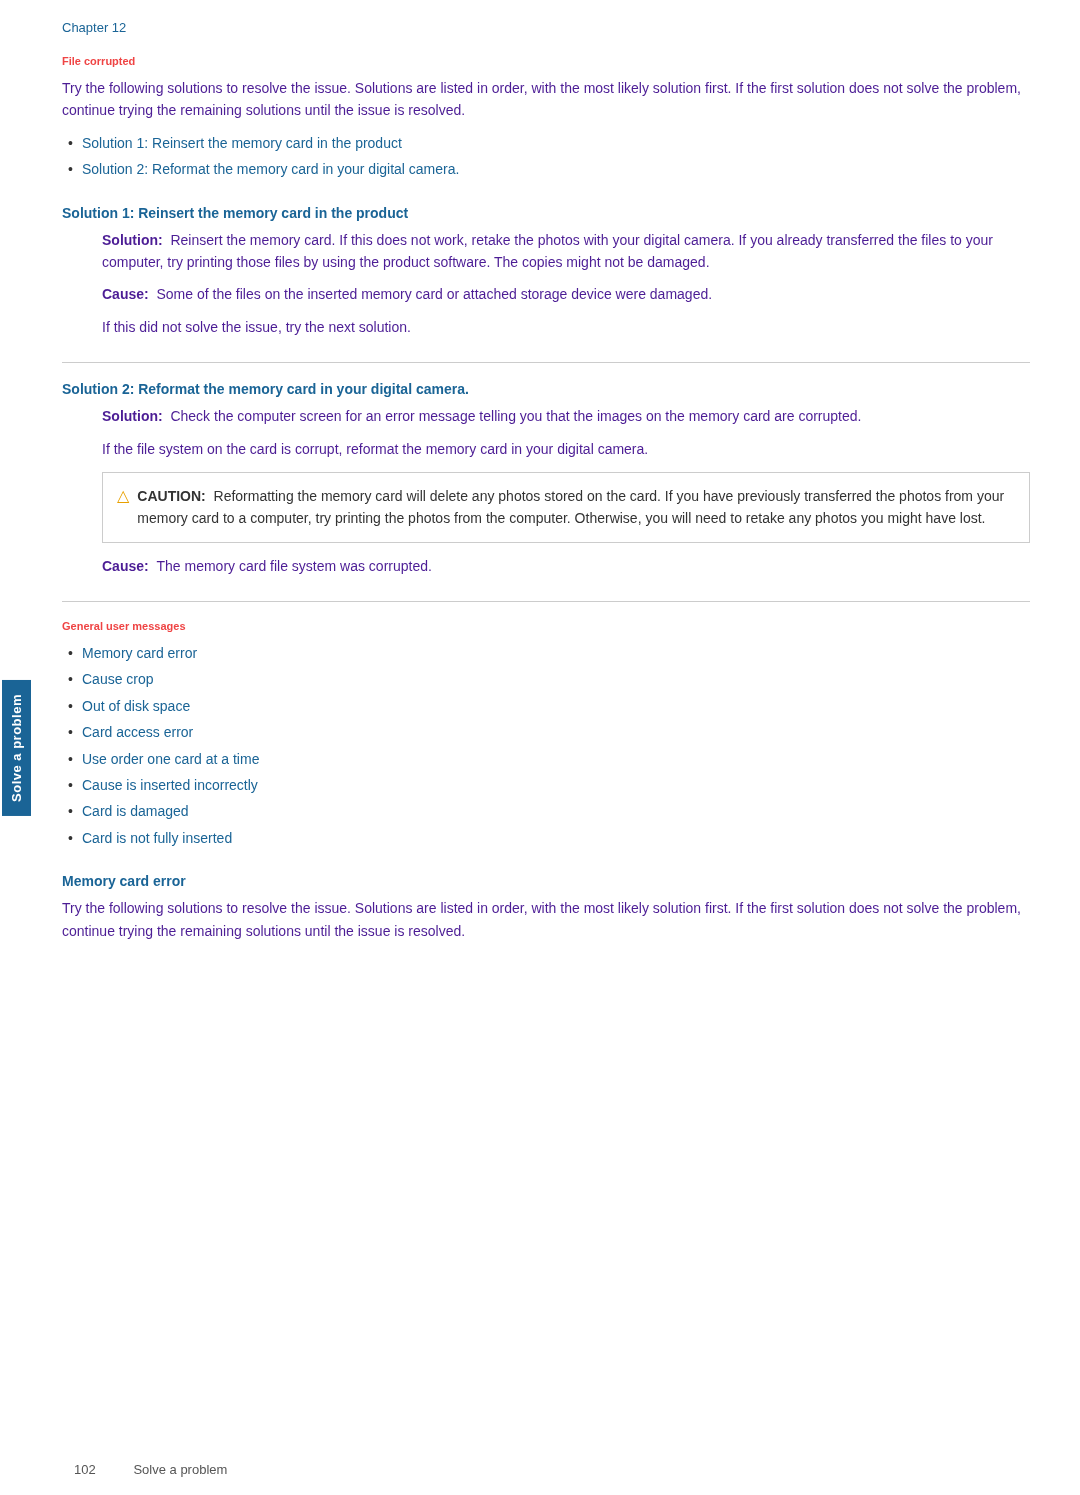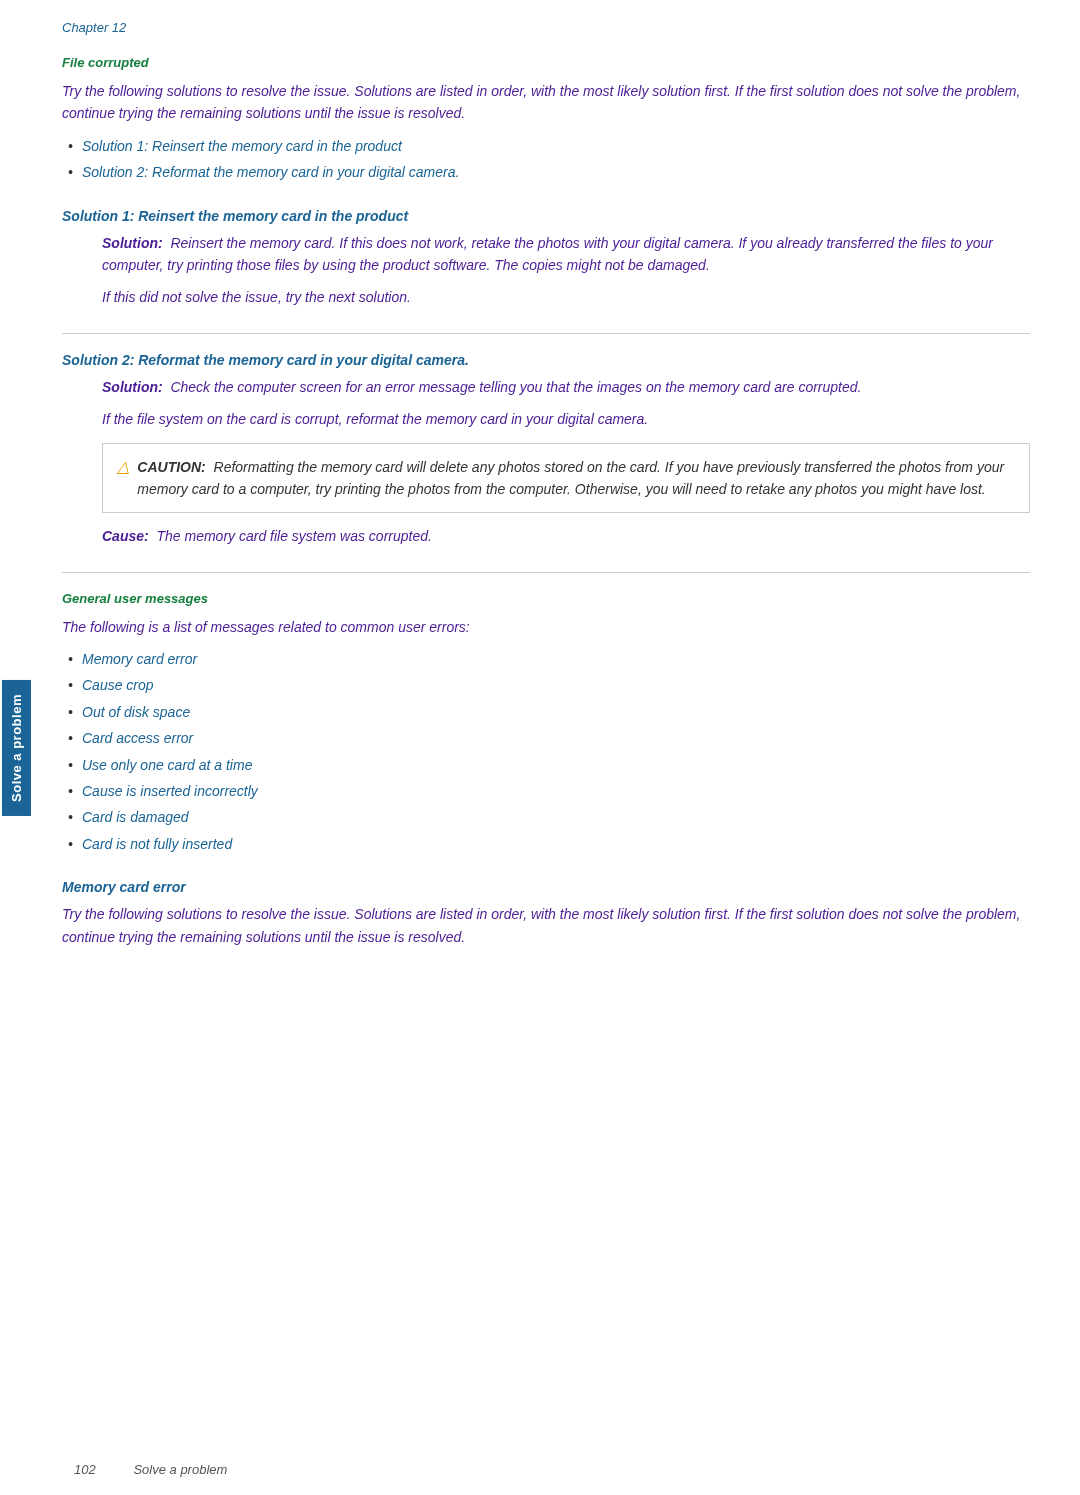--- a/index.html
+++ b/index.html
@@ -42,34 +42,33 @@
       white-space: nowrap;
       position: absolute;
       top: 50%;
       transform: translateY(-50%) rotate(180deg);
     }
 
     
     .main-content {
       flex: 1;
       padding: 20px 50px 40px 30px;
-      font-style: italic;
     }
 
     
     .chapter-header {
       color: #1a6496;
       font-size: 13px;
       margin-bottom: 20px;
     }
 
     
     .section-title {
-      color: #15803d;
-      font-size: 13px;
+      color: #ef4444;
+      font-size: 11px;
       font-weight: bold;
       margin-bottom: 10px;
       margin-top: 16px;
     }
 
     .subsection-title {
       color: #1a6496;
       font-size: 14px;
       font-weight: bold;
       margin-bottom: 8px;
@@ -192,20 +191,24 @@
       </ul>
     </div>
 
     <div class="section-spacing">
       <div class="subsection-title">Solution 1: Reinsert the memory card in the product</div>
       <div class="indent-block">
         <div class="body-text">
           <span class="label-bold">Solution:</span>
           &nbsp;<span>Reinsert the memory card. If this does not work, retake the photos with your digital camera. If you already transferred the files to your computer, try printing those files by using the product software. The copies might not be damaged.</span>
         </div>
+        <div class="body-text">
+          <span class="label-bold">Cause:</span>
+          &nbsp;<span>Some of the files on the inserted memory card or attached storage device were damaged.</span>
+        </div>
         <div class="body-text">If this did not solve the issue, try the next solution.</div>
       </div>
     </div>
 
     <hr class="divider">
 
     <div class="section-spacing">
       <div class="subsection-title">Solution 2: Reformat the memory card in your digital camera.</div>
       <div class="indent-block">
         <div class="body-text">
@@ -226,27 +229,26 @@
           <span class="label-bold">Cause:</span>
           &nbsp;<span>The memory card file system was corrupted.</span>
         </div>
       </div>
     </div>
 
     <hr class="divider">
 
     <div class="section-spacing">
       <div class="section-title">General user messages</div>
-      <div class="body-text">The following is a list of messages related to common user errors:</div>
       <ul class="bullet-list">
         <li><a>Memory card error</a></li>
         <li><a>Cause crop</a></li>
         <li><a>Out of disk space</a></li>
         <li><a>Card access error</a></li>
-        <li><a>Use only one card at a time</a></li>
+        <li><a>Use order one card at a time</a></li>
         <li><a>Cause is inserted incorrectly</a></li>
         <li><a>Card is damaged</a></li>
         <li><a>Card is not fully inserted</a></li>
       </ul>
     </div>
 
     <div class="section-spacing">
       <div class="subsection-title">Memory card error</div>
       <div class="body-text">Try the following solutions to resolve the issue. Solutions are listed in order, with the most likely solution first. If the first solution does not solve the problem, continue trying the remaining solutions until the issue is resolved.</div>
     </div>

